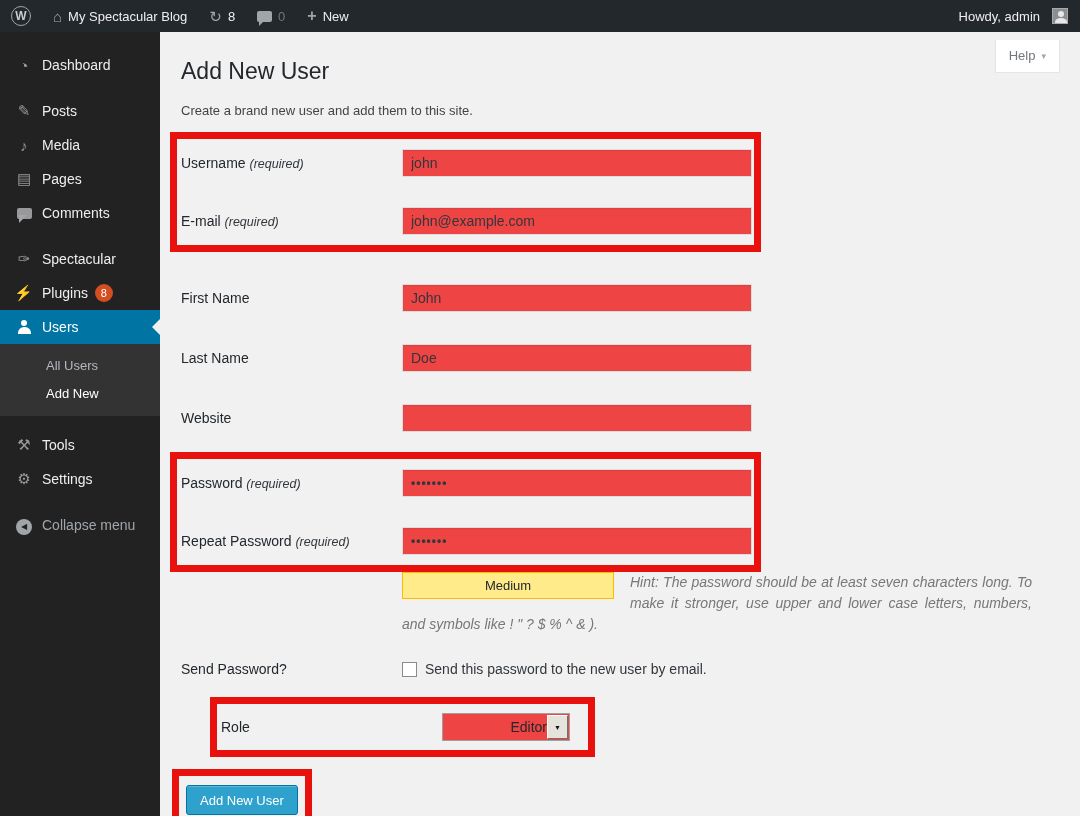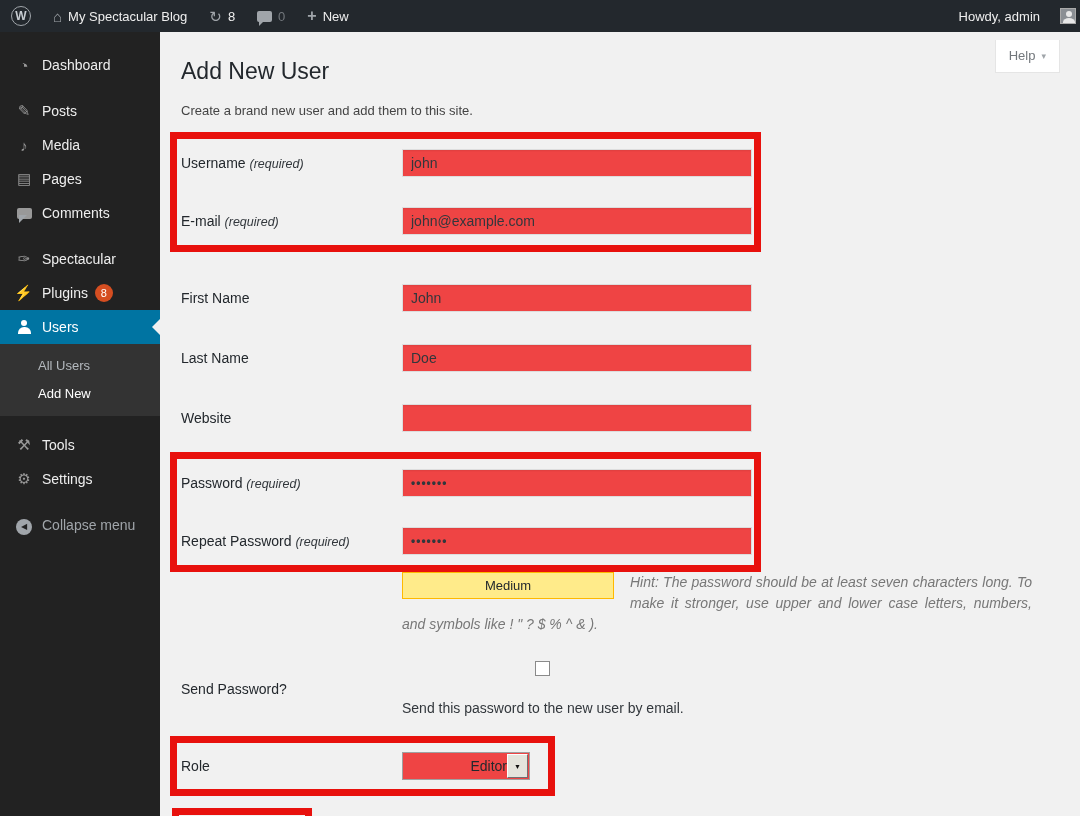--- a/index.html
+++ b/index.html
@@ -4,21 +4,21 @@
 <style>
   * { margin:0; padding:0; box-sizing:border-box; }
   html,body { width:1080px; height:816px; overflow:hidden;
     font-family:"Liberation Sans", sans-serif; background:#f1f1f1; }
 
   
   .adminbar { position:fixed; top:0; left:0; width:1080px; height:32px;
     background:#23282d; color:#eee; display:flex; align-items:center;
     font-size:13px; z-index:50; }
   .ab-left { display:flex; align-items:center; height:100%; }
-  .ab-right { margin-left:auto; display:flex; align-items:center; gap:20px; padding-right:4px; }
+  .ab-right { margin-left:auto; display:flex; align-items:center; gap:12px; padding-right:12px; }
   .ab-item { display:flex; align-items:center; gap:6px; padding:0 11px; height:100%;
     color:#eee; cursor:pointer; }
   .wp-logo { width:20px; height:20px; border:1px solid #a0a5aa; border-radius:50%;
     display:flex; align-items:center; justify-content:center; font-size:12px;
     font-weight:bold; color:#c7ccd1; background:transparent; }
   .ab-ico { color:#a0a5aa; font-size:15px; line-height:1; }
   .ab-count-dim { color:#72777c; }
   .bubble { width:15px; height:11px; background:#a0a5aa; border-radius:2px; position:relative; display:inline-block; }
   .bubble::after { content:""; position:absolute; left:2px; bottom:-4px;
     border:4px solid transparent; border-top-color:#a0a5aa; border-left-color:#a0a5aa; }
@@ -38,21 +38,21 @@
   .menu-item .mi-ico { width:20px; margin-right:8px; color:#999; font-size:15px;
     text-align:center; flex:none; }
   .gap { height:12px; }
   .menu-item.active { background:#0074a2; color:#fff; }
   .menu-item.active .mi-ico { color:#fff; }
   .menu-item.active::after { content:""; position:absolute; right:0; top:50%;
     margin-top:-8px; border:8px solid transparent; border-right-color:#f1f1f1; }
   .badge { margin-left:7px; min-width:18px; height:18px; padding:0 5px; background:#d54e21;
     border-radius:9px; color:#fff; font-size:11px; display:inline-flex;
     align-items:center; justify-content:center; }
-  .submenu { background:#333; padding:7px 0 9px; }
+  .submenu { background:#333; padding:7px 8px 9px; }
   .submenu-item { height:28px; display:flex; align-items:center; padding-left:38px;
     color:#b4b9be; font-size:13px; cursor:pointer; }
   .submenu-item.current { color:#fff; }
   .person { width:13px; height:13px; position:relative; display:inline-block; margin:0 auto; }
   .person::before { content:""; position:absolute; top:0; left:3.5px; width:6px; height:6px;
     border-radius:50%; background:currentColor; }
   .person::after { content:""; position:absolute; bottom:-1px; left:0; width:13px; height:7px;
     border-radius:6px 6px 0 0; background:currentColor; }
   .collapse-circle { width:16px; height:16px; border-radius:50%; background:#a0a5aa;
     color:#222; font-size:8px; display:inline-flex; align-items:center;
@@ -84,25 +84,25 @@
   .group-p { margin:20px 0 0 0; }
 
   .strength-area { margin:0 0 0 232px; width:630px; }
   .strength-box { float:left; width:212px; height:27px; background:#ffeb8a;
     border:1px solid #ffb900; text-align:center; font-size:13px; color:#23282d;
     line-height:25px; margin-right:16px; }
   .hint { font-size:14px; font-style:italic; color:#777; line-height:21px;
     text-align:justify; display:block; }
 
   .send-row { margin:26px 0 0 11px; }
-  .send-field { display:flex; align-items:center; gap:24px; font-size:14px; color:#32373c;flex-direction:column; }
+  .send-field { display:flex; align-items:center; gap:8px; font-size:14px; color:#32373c; }
   .cb { width:15px; height:15px; border:1px solid #8a8a8a; background:#fff;
     appearance:none; -webkit-appearance:none; cursor:pointer; }
 
-  .group-r { margin-top:20px; width:385px; padding:9px 0 9px 4px; }
+  .group-r { margin-top:20px; width:385px; padding:9px 0 9px 4px;margin-left:40px; }
   .select-box { width:128px; height:28px; background:#ef4444; border:1px solid #a0a0a0;
     display:flex; align-items:center; cursor:pointer;text-align:right; }
   .select-value { flex:1; font-size:14px; color:#23282d; padding-left:8px; }
   .select-btn { width:21px; height:24px; margin-right:1px; background:#e4e4dc;
     border:1px solid; border-color:#fdfdfd #707070 #707070 #fdfdfd;
     display:flex; align-items:center; justify-content:center; font-size:7px; color:#111; }
 
   .group-b { display:inline-block; border:7px solid #e8110d; padding:9px 7px;
     margin:12px 0 0 2px; }
   .btn-primary { background:#2ea2cc; border:1px solid #0074a2; border-radius:3px;

